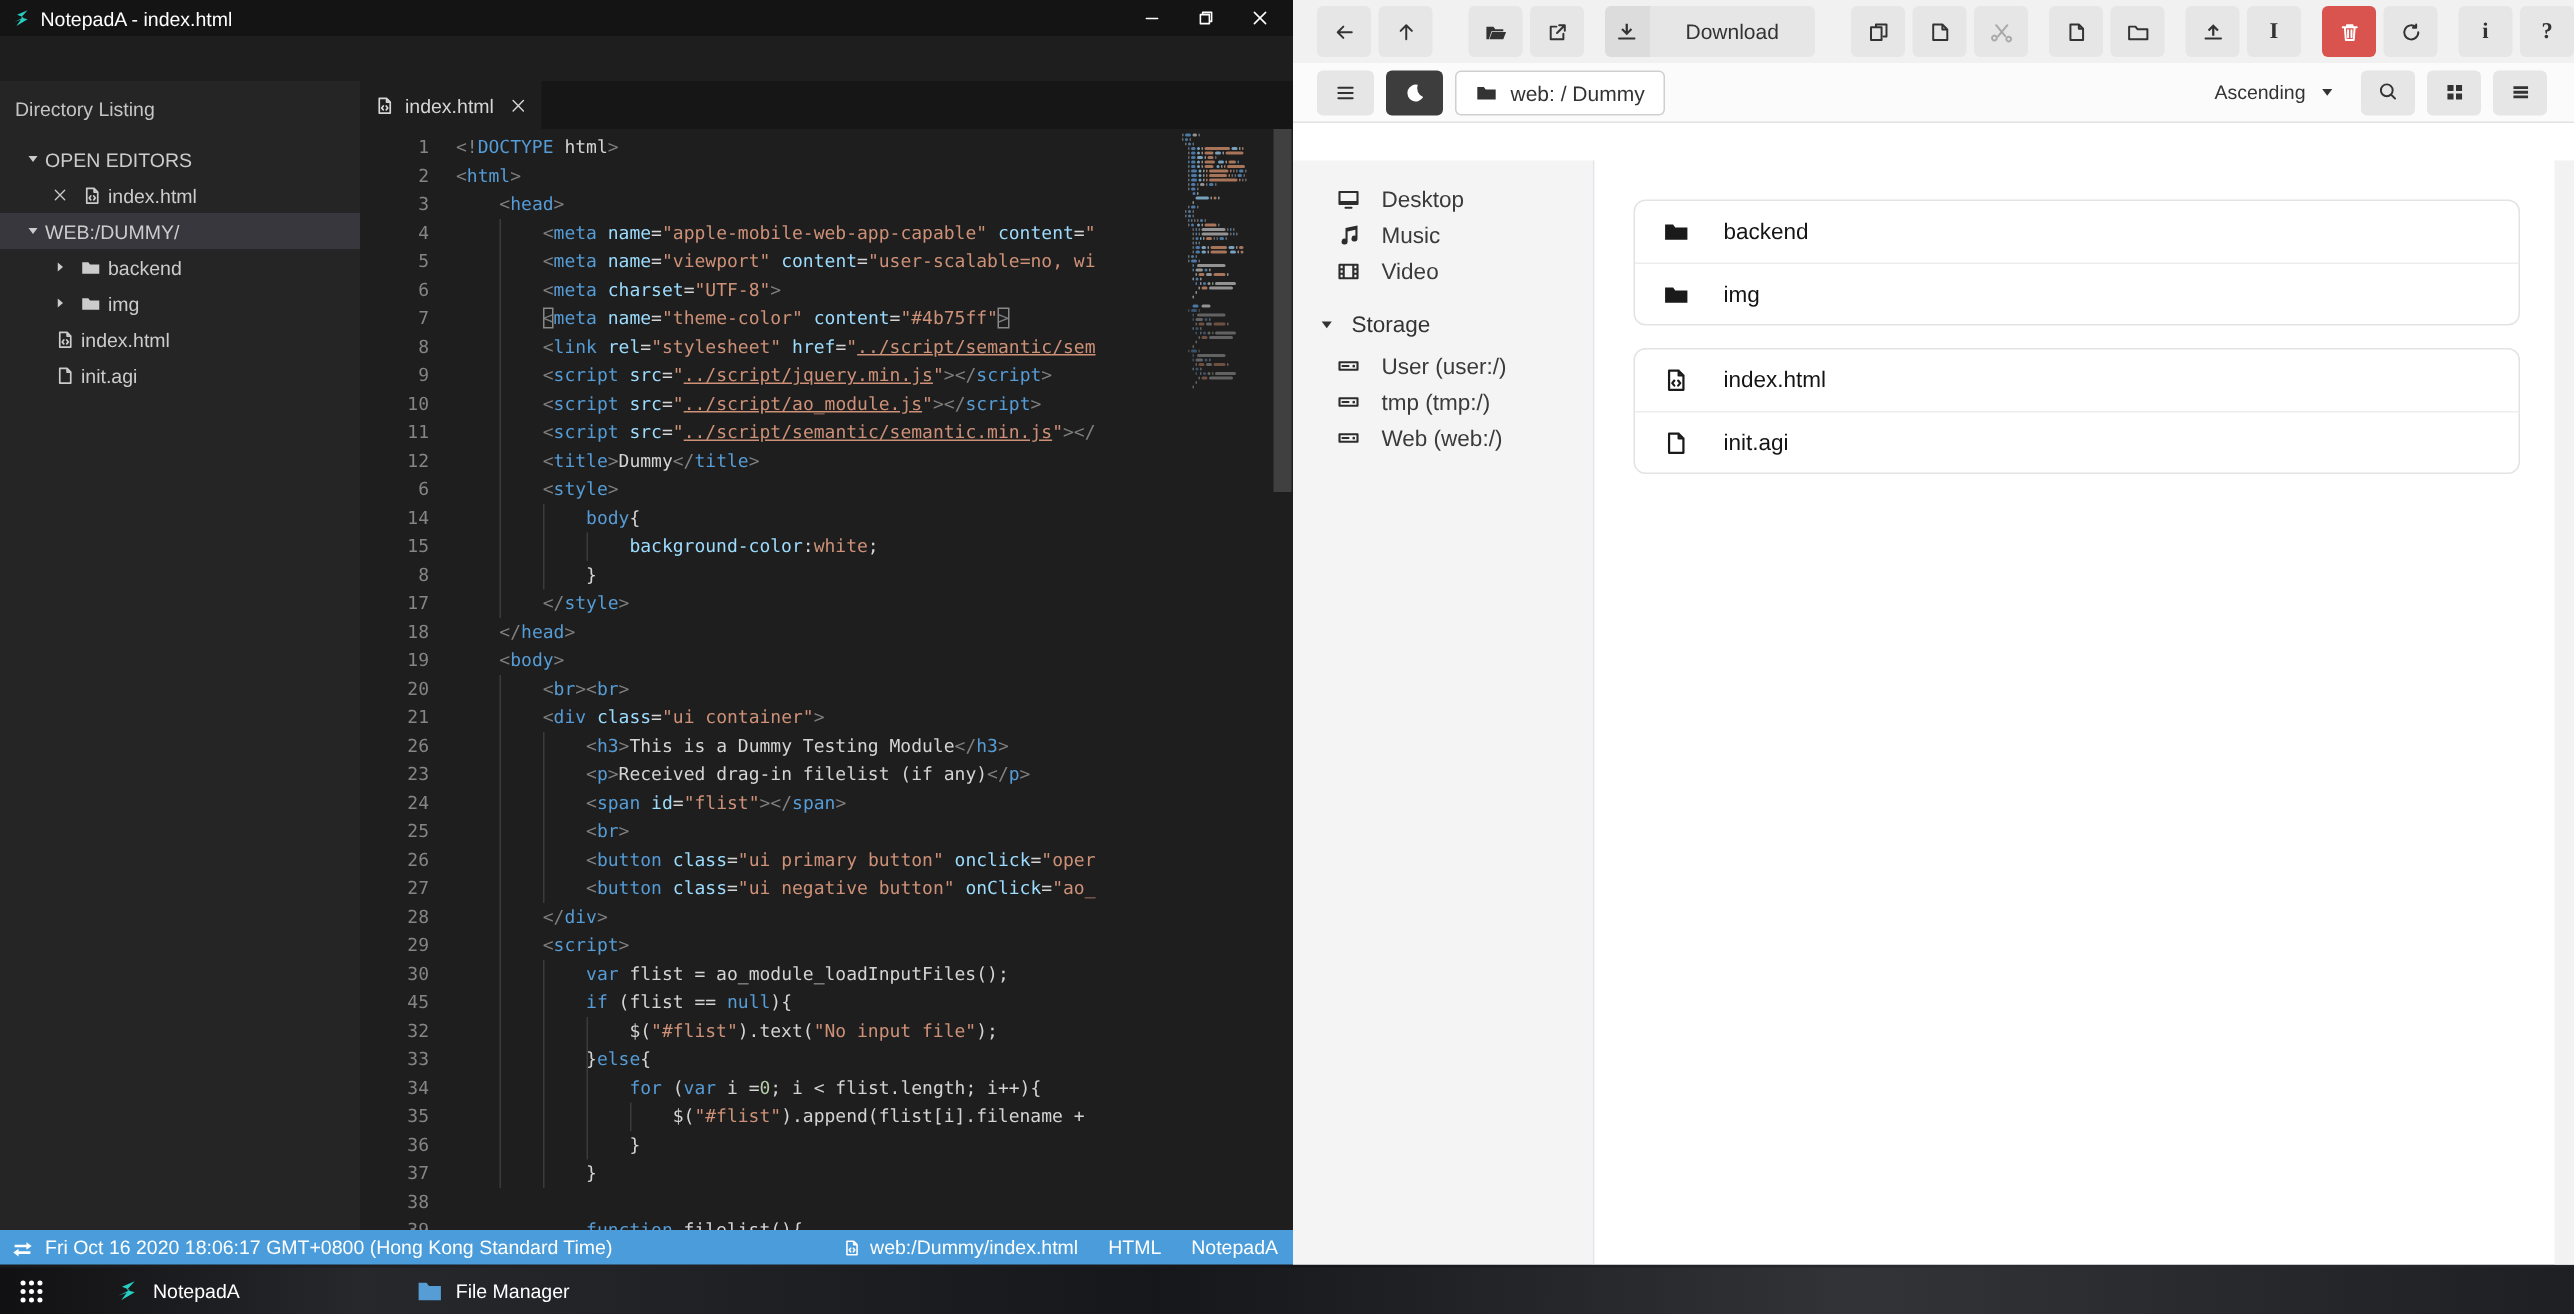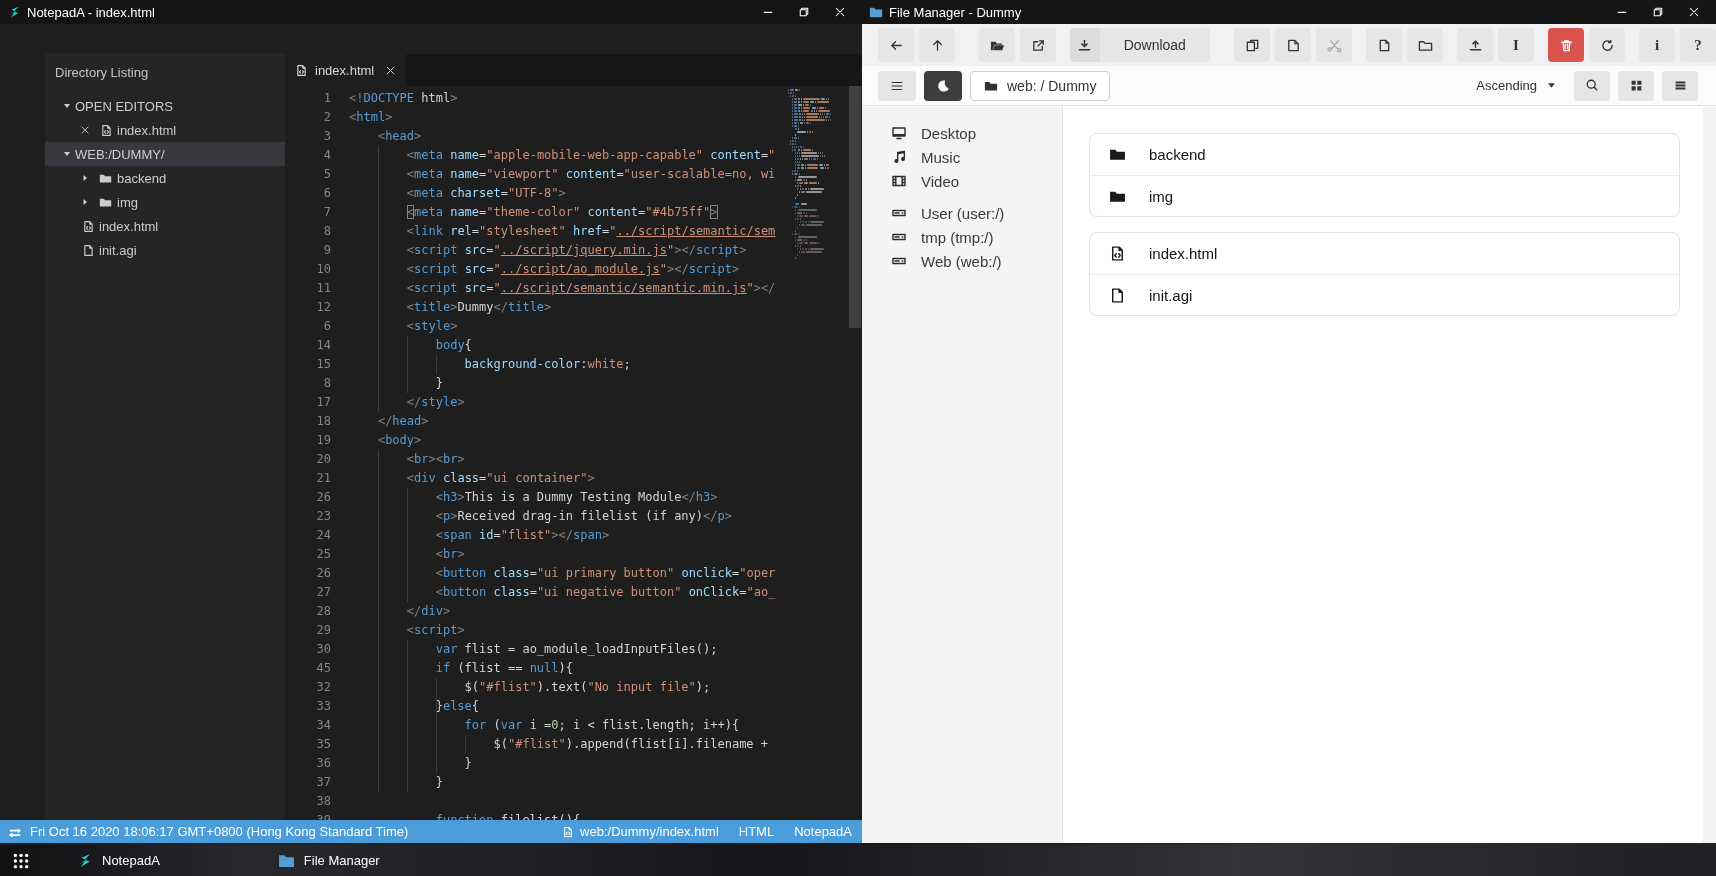--- a/index.html
+++ b/index.html
@@ -10,21 +10,21 @@
 
   
   #np { left:0; width:862px; height:843px; background:#1e1e1e; }
   .titlebar { height:24px; background:#141414; display:flex; align-items:center; color:#fff; font-size:13px; }
   .titlebar .t-icon { margin:0 6px 0 7px; display:flex; }
   .win-controls { margin-left:auto; display:flex; align-items:center; gap:24px; padding-right:16px; }
   .win-controls .wc { color:#fff; display:flex; cursor:pointer; }
   #np-menubar { height:30px; background:#1d1d1d; display:flex; align-items:stretch; color:#e8e8e8; }
   #np-menubar .logo { width:40px; display:flex; align-items:center; justify-content:center; border-right:1px solid #3c3c42; }
   .menu-item { display:flex; align-items:center; padding:0 16px; font-size:14px; border-right:1px solid #3c3c42; cursor:pointer; }
-  #np-main { position:absolute; top:54px; bottom:23px; left:0; right:0; display:flex;padding-left:45px; }
+  #np-main { position:absolute; top:54px; bottom:23px; left:0; right:0; display:flex; }
   #np-side { width:240px; background:#252526; flex:none; color:#cccccc; overflow:hidden; }
   #np-side .side-head { font-size:13px; color:#c5c5c5; padding:11px 0 14px 10px; }
   .tree-row { height:24px; display:flex; align-items:center; font-size:13px; color:#cccccc; cursor:pointer; white-space:nowrap; }
   .tree-row.sel { background:#37373d; }
   .tree-row .ti { display:flex; align-items:center; justify-content:center; flex:none; }
   #np-editor { flex:1; display:flex; flex-direction:column; min-width:0; }
   #np-tabs { height:32px; background:#161616; display:flex; flex:none; }
   .tab { background:#1e1e1e; display:flex; align-items:center; padding:0 10px; gap:7px; color:#d6d6d6; font-size:13px; cursor:pointer; }
   #np-codewrap { position:relative; flex:1; background:#1e1e1e; overflow:hidden; }
   #gutter { position:absolute; left:0; top:3px; width:46px; text-align:right; color:#858585;
@@ -752,45 +752,20 @@
           </span>
         <span>web:/Dummy/index.html</span>
       </span>
       <span>HTML</span>
       <span>NotepadA</span>
     </span>
   </div>
 </div>
 
 <div class="win" id="fm">
-  <div class="titlebar">
-    <span class="t-icon ic">
-        <svg viewBox="0 0 16 16" width="14" height="14">
-          <path d="M1 3h5l1.5 2H15v9H1z" fill="#559dd4"></path>
-        </svg>
-      </span>
-    <span>File Manager - Dummy</span>
-    <span class="win-controls">
-        <span class="wc ic">
-          <svg viewBox="0 0 16 16" width="12" height="12">
-            <path d="M3 8.5 H13" fill="none" stroke="currentColor" stroke-width="1.4" stroke-linecap="round" stroke-linejoin="round"></path>
-          </svg>
-        </span>
-        <span class="wc ic">
-          <svg viewBox="0 0 16 16" width="12" height="12">
-            <path d="M5 5 V3 H13 V11 H11 M3 5 H11 V13 H3 Z" fill="none" stroke="currentColor" stroke-width="1.4" stroke-linecap="round" stroke-linejoin="round"></path>
-          </svg>
-        </span>
-        <span class="wc ic">
-          <svg viewBox="0 0 16 16" width="12" height="12">
-            <path d="M3 3 L13 13 M13 3 L3 13" fill="none" stroke="currentColor" stroke-width="1.4" stroke-linecap="round" stroke-linejoin="round"></path>
-          </svg>
-        </span>
-      </span>
-  </div>
   <div id="fm-toolbar">
       <button class="fbtn">
         <span class="ic">
           <svg viewBox="0 0 16 16" width="15" height="15">
             <path d="M13 8 H3.5 M7 4 L3 8 L7 12" fill="none" stroke="currentColor" stroke-width="1.4" stroke-linecap="round" stroke-linejoin="round"></path>
           </svg>
         </span>
       </button>
       <button class="fbtn">
         <span class="ic">
@@ -973,20 +948,28 @@
         </div>
         <div class="fm-side-item">
           <span class="ti ic">
             <svg viewBox="0 0 16 16" width="16" height="16">
               <path d="M2 3.5 H14 V12.5 H2 Z M4.8 3.5 V12.5 M11.2 3.5 V12.5 M2 6.5 H4.8 M2 9.5 H4.8 M11.2 6.5 H14 M11.2 9.5 H14" fill="none" stroke="currentColor" stroke-width="1.4" stroke-linecap="round" stroke-linejoin="round"></path>
             </svg>
           </span>
           <span>Video</span>
         </div>
         <div style="height: 8px;"></div>
+        <div class="fm-group-head">
+          <span class="ic">
+            <svg viewBox="0 0 16 16" width="9" height="9">
+              <path d="M2 4 L14 4 L8 12 Z" fill="currentColor"></path>
+            </svg>
+          </span>
+          <span>Storage</span>
+        </div>
         <div class="fm-side-item">
           <span class="ti ic">
             <svg viewBox="0 0 16 16" width="16" height="16">
               <path d="M2 5.5 H14 V10.5 H2 Z M4 8 H8" fill="none" stroke="currentColor" stroke-width="1.4" stroke-linecap="round" stroke-linejoin="round"></path>
               <path d="M11.5 7.2a.9.9 0 1 1 0 1.8.9.9 0 0 1 0-1.8z" fill="currentColor"></path>
             </svg>
           </span>
           <span>User (user:/)</span>
         </div>
         <div class="fm-side-item">

